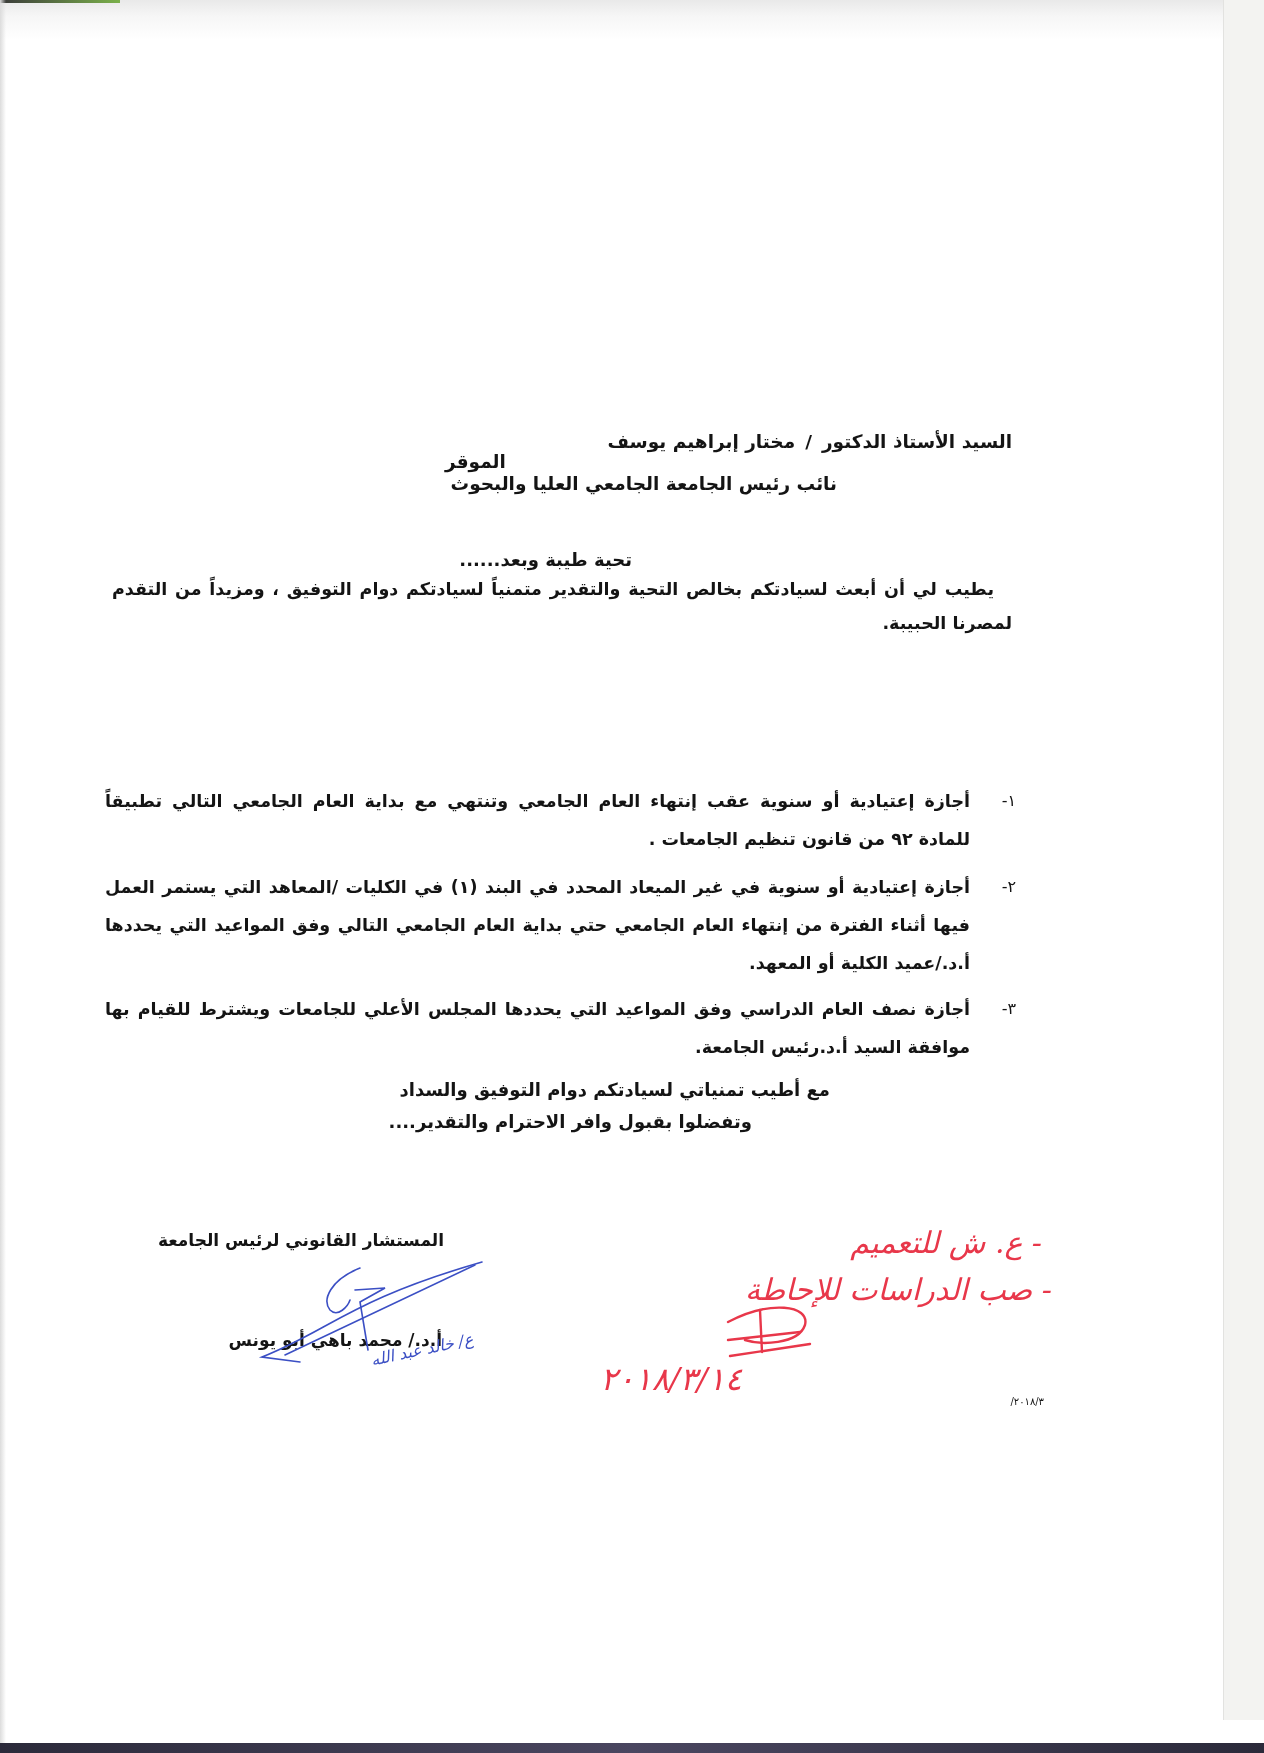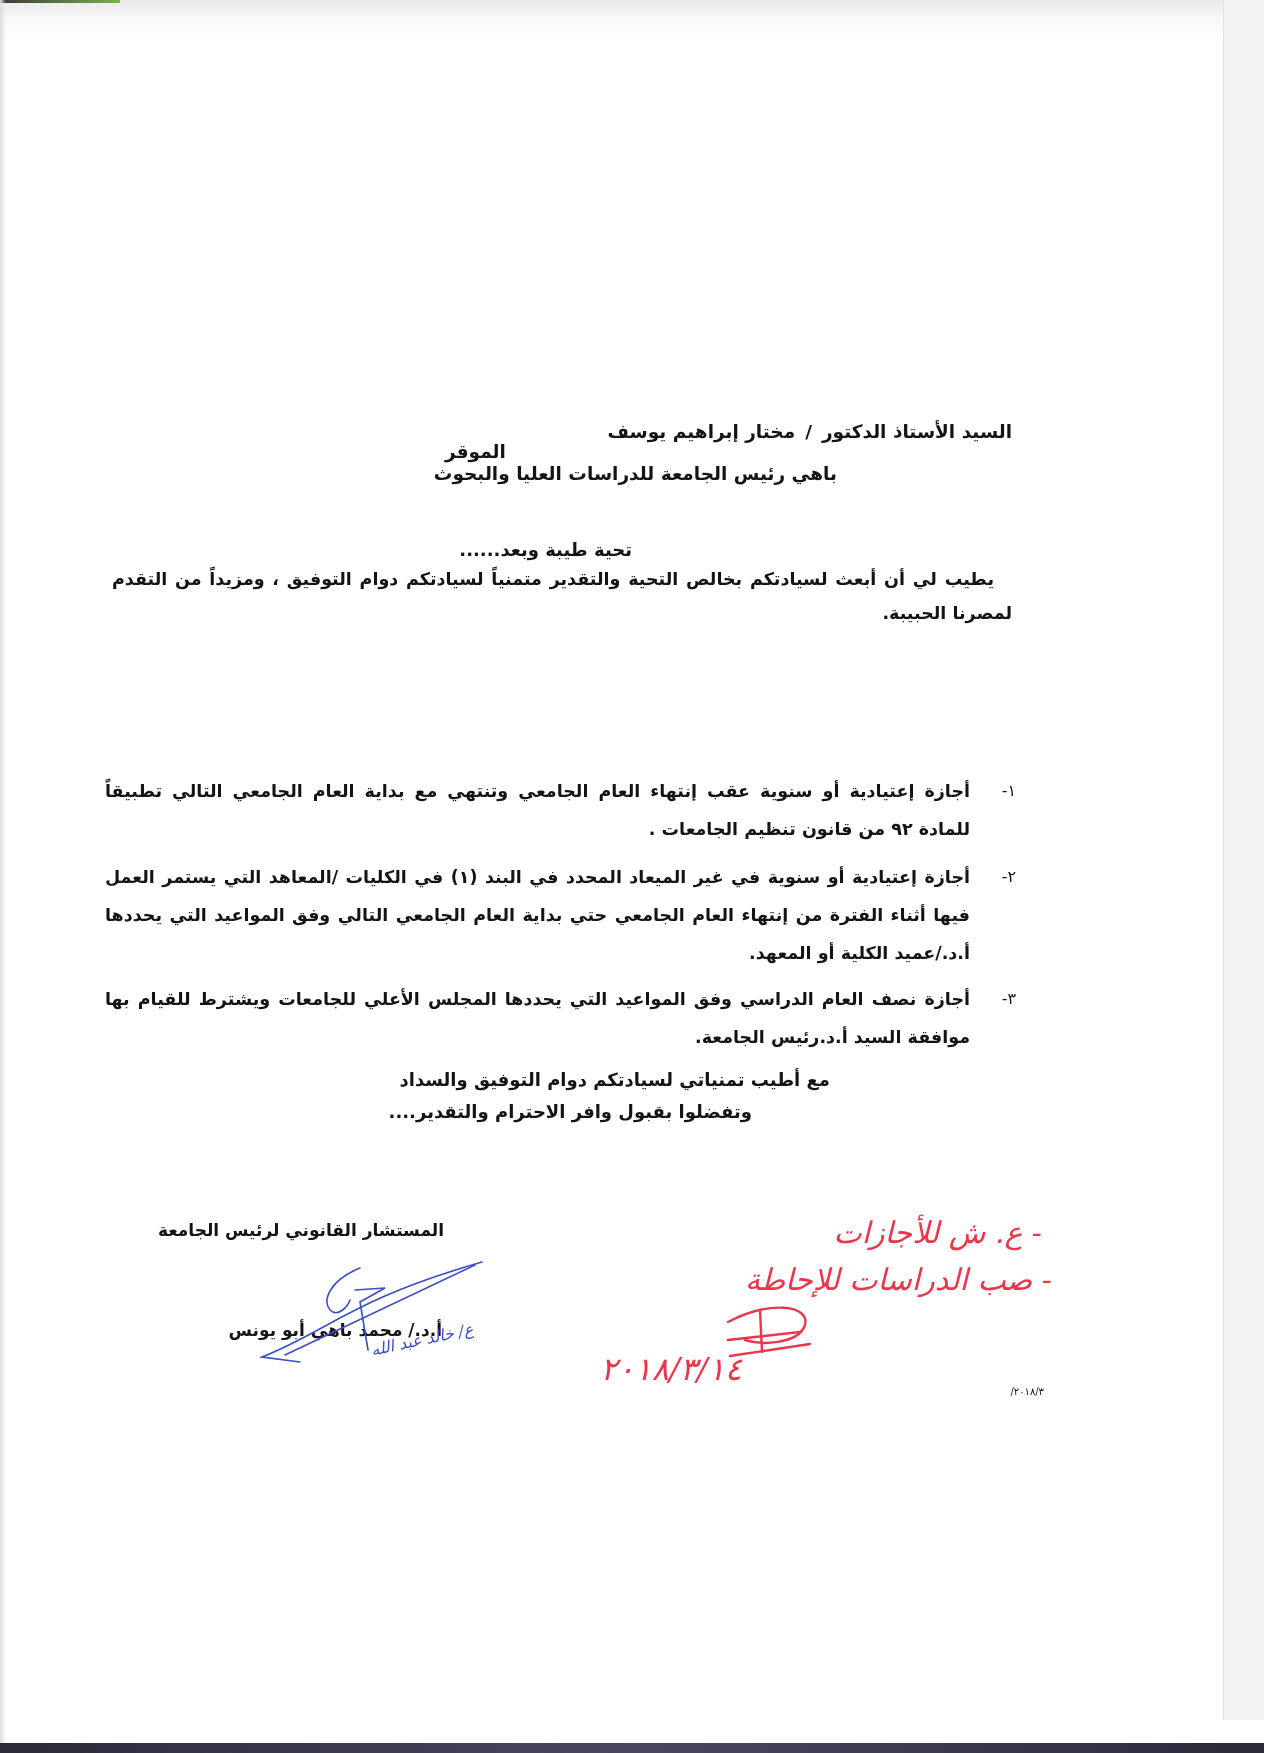--- a/index.html
+++ b/index.html
@@ -33,21 +33,21 @@
       background: #f3f3f1;
       border-left: 1px solid #e2e2e0;
     }
     .scan-bottom {
       position: absolute; left: 0; top: 1743px; width: 1264px; height: 10px;
       background: linear-gradient(to right, #2b2a3a, #4a4660, #2b2a3a);
     }
 
     .page {
       position: absolute;
-      left: 0; top: 0;
+      left: 0; top: 10px;
       width: 1222px; height: 1742px;
     }
     .line {
       position: absolute;
       white-space: nowrap;
       font-weight: bold;
       font-size: 17.5px;
       line-height: 24px;
       direction: rtl;
     }
@@ -154,21 +154,21 @@
 <div class="scan-left"></div>
 <div class="scan-right-strip"></div>
 <div class="scan-bottom"></div>
 
 <div class="page">
 
   <div class="line addr1">
     <span>السيد الأستاذ الدكتور</span><span class="sep">/</span><span>مختار إبراهيم يوسف</span>
   </div>
   <div class="line addr-honor">الموقر</div>
-  <div class="line addr2">باهي رئيس الجامعة للدراسات العليا والبحوث</div>
+  <div class="line addr2">نائب رئيس الجامعة الجامعي العليا والبحوث</div>
 
   <div class="line greet">تحية طيبة وبعد......</div>
 
   <div class="para p1">يطيب لي أن أبعث لسيادتكم بخالص التحية والتقدير متمنياً لسيادتكم دوام التوفيق ، ومزيداً من التقدم لمصرنا الحبيبة.</div>
 
   <div class="list">
     <div class="item i1">
       <span class="num">١-</span>
       <span class="text">أجازة إعتيادية أو سنوية عقب إنتهاء العام الجامعي وتنتهي مع بداية العام الجامعي التالي تطبيقاً للمادة ٩٢ من قانون تنظيم الجامعات .</span>
     </div>
@@ -184,21 +184,21 @@
 
   <div class="line closing1">مع أطيب تمنياتي لسيادتكم دوام التوفيق والسداد</div>
   <div class="line closing2">وتفضلوا بقبول وافر الاحترام والتقدير....</div>
 
   <div class="line sig-title">المستشار القانوني لرئيس الجامعة</div>
   <div class="line sig-name">أ.د./ محمد باهي أبو يونس</div>
   <div class="sig-note">ع/ خالد عبد الله</div>
 
   <div class="line doc-date">٢٠١٨/٣/</div>
 
-  <div class="handwriting hw1">- ع. ش للأجازات</div>
+  <div class="handwriting hw1">- ع. ش للتعميم</div>
   <div class="handwriting hw2">- صب الدراسات للإحاطة</div>
   <div class="handwriting hw-date">٢٠١٨/٣/١٤</div>
 </div>
 
 <svg class="svg-layer" viewBox="0 0 1264 1753">
   <g fill="none" stroke="#3b4fc4" stroke-width="1.6" stroke-linecap="round">
     <path d="M482 1262 C 350 1300, 330 1330, 262 1357 L 300 1362"></path>
     <path d="M475 1265 L 285 1355"></path>
     <path d="M360 1268 C 330 1280, 322 1300, 330 1310 C 338 1318, 348 1306, 350 1300"></path>
     <path d="M355 1290 L 385 1288 L 360 1302 L 368 1350"></path>

